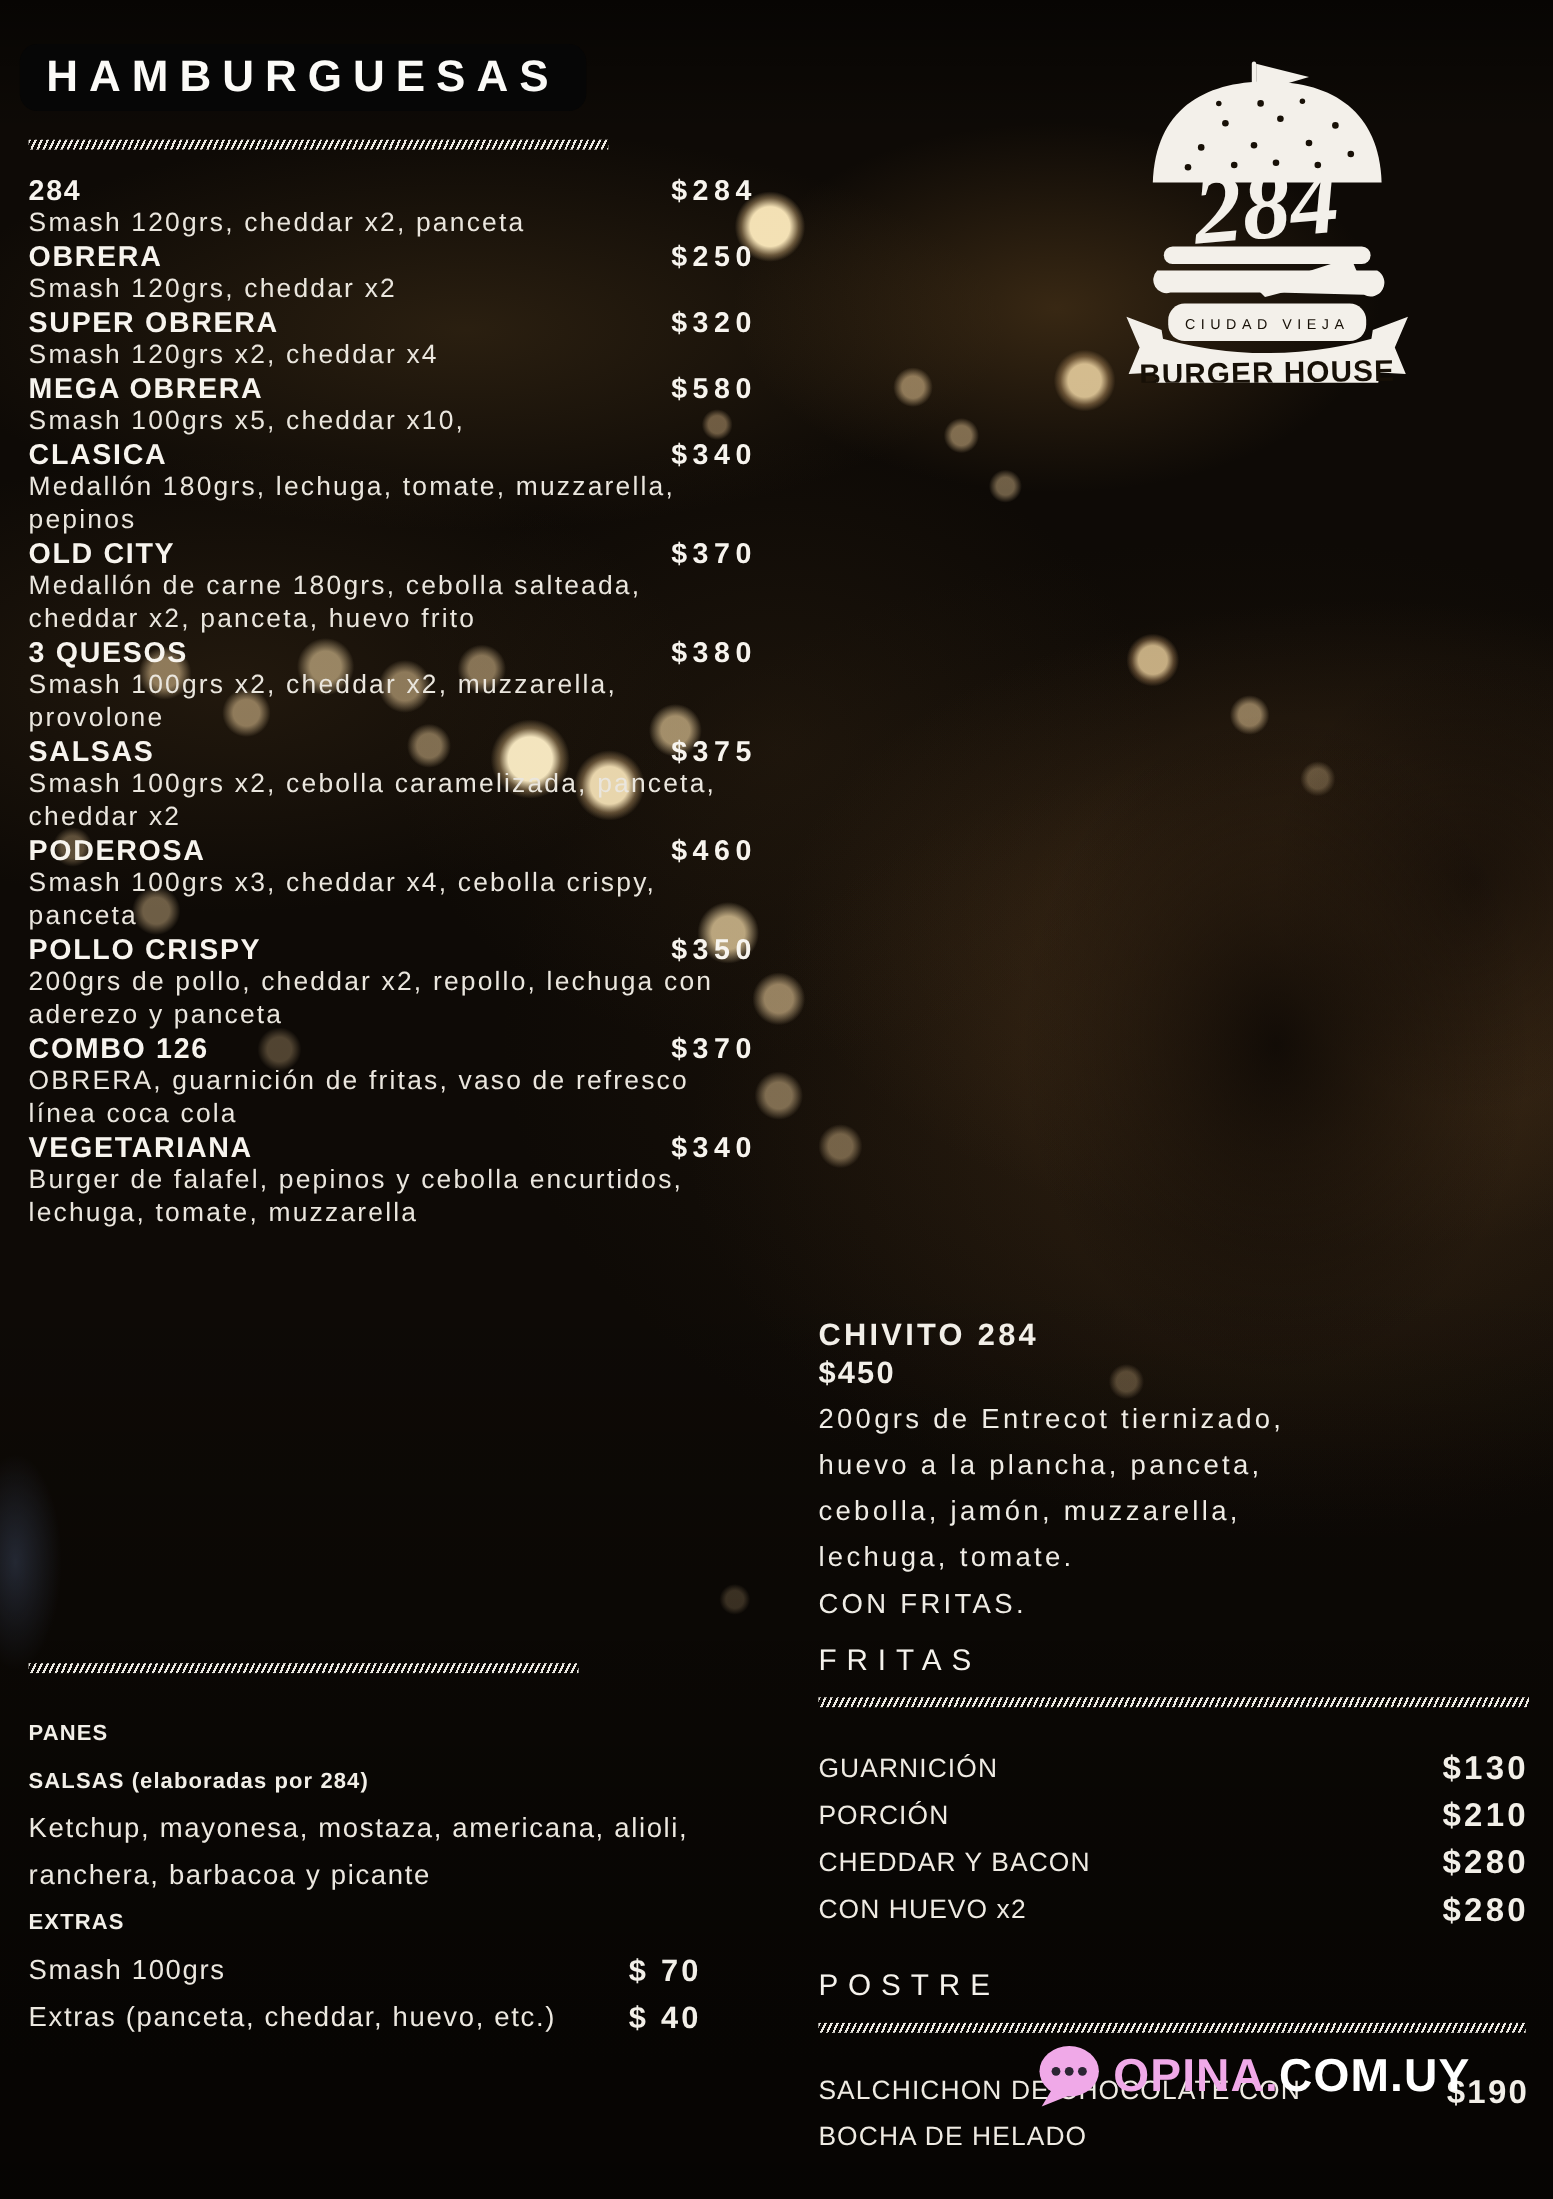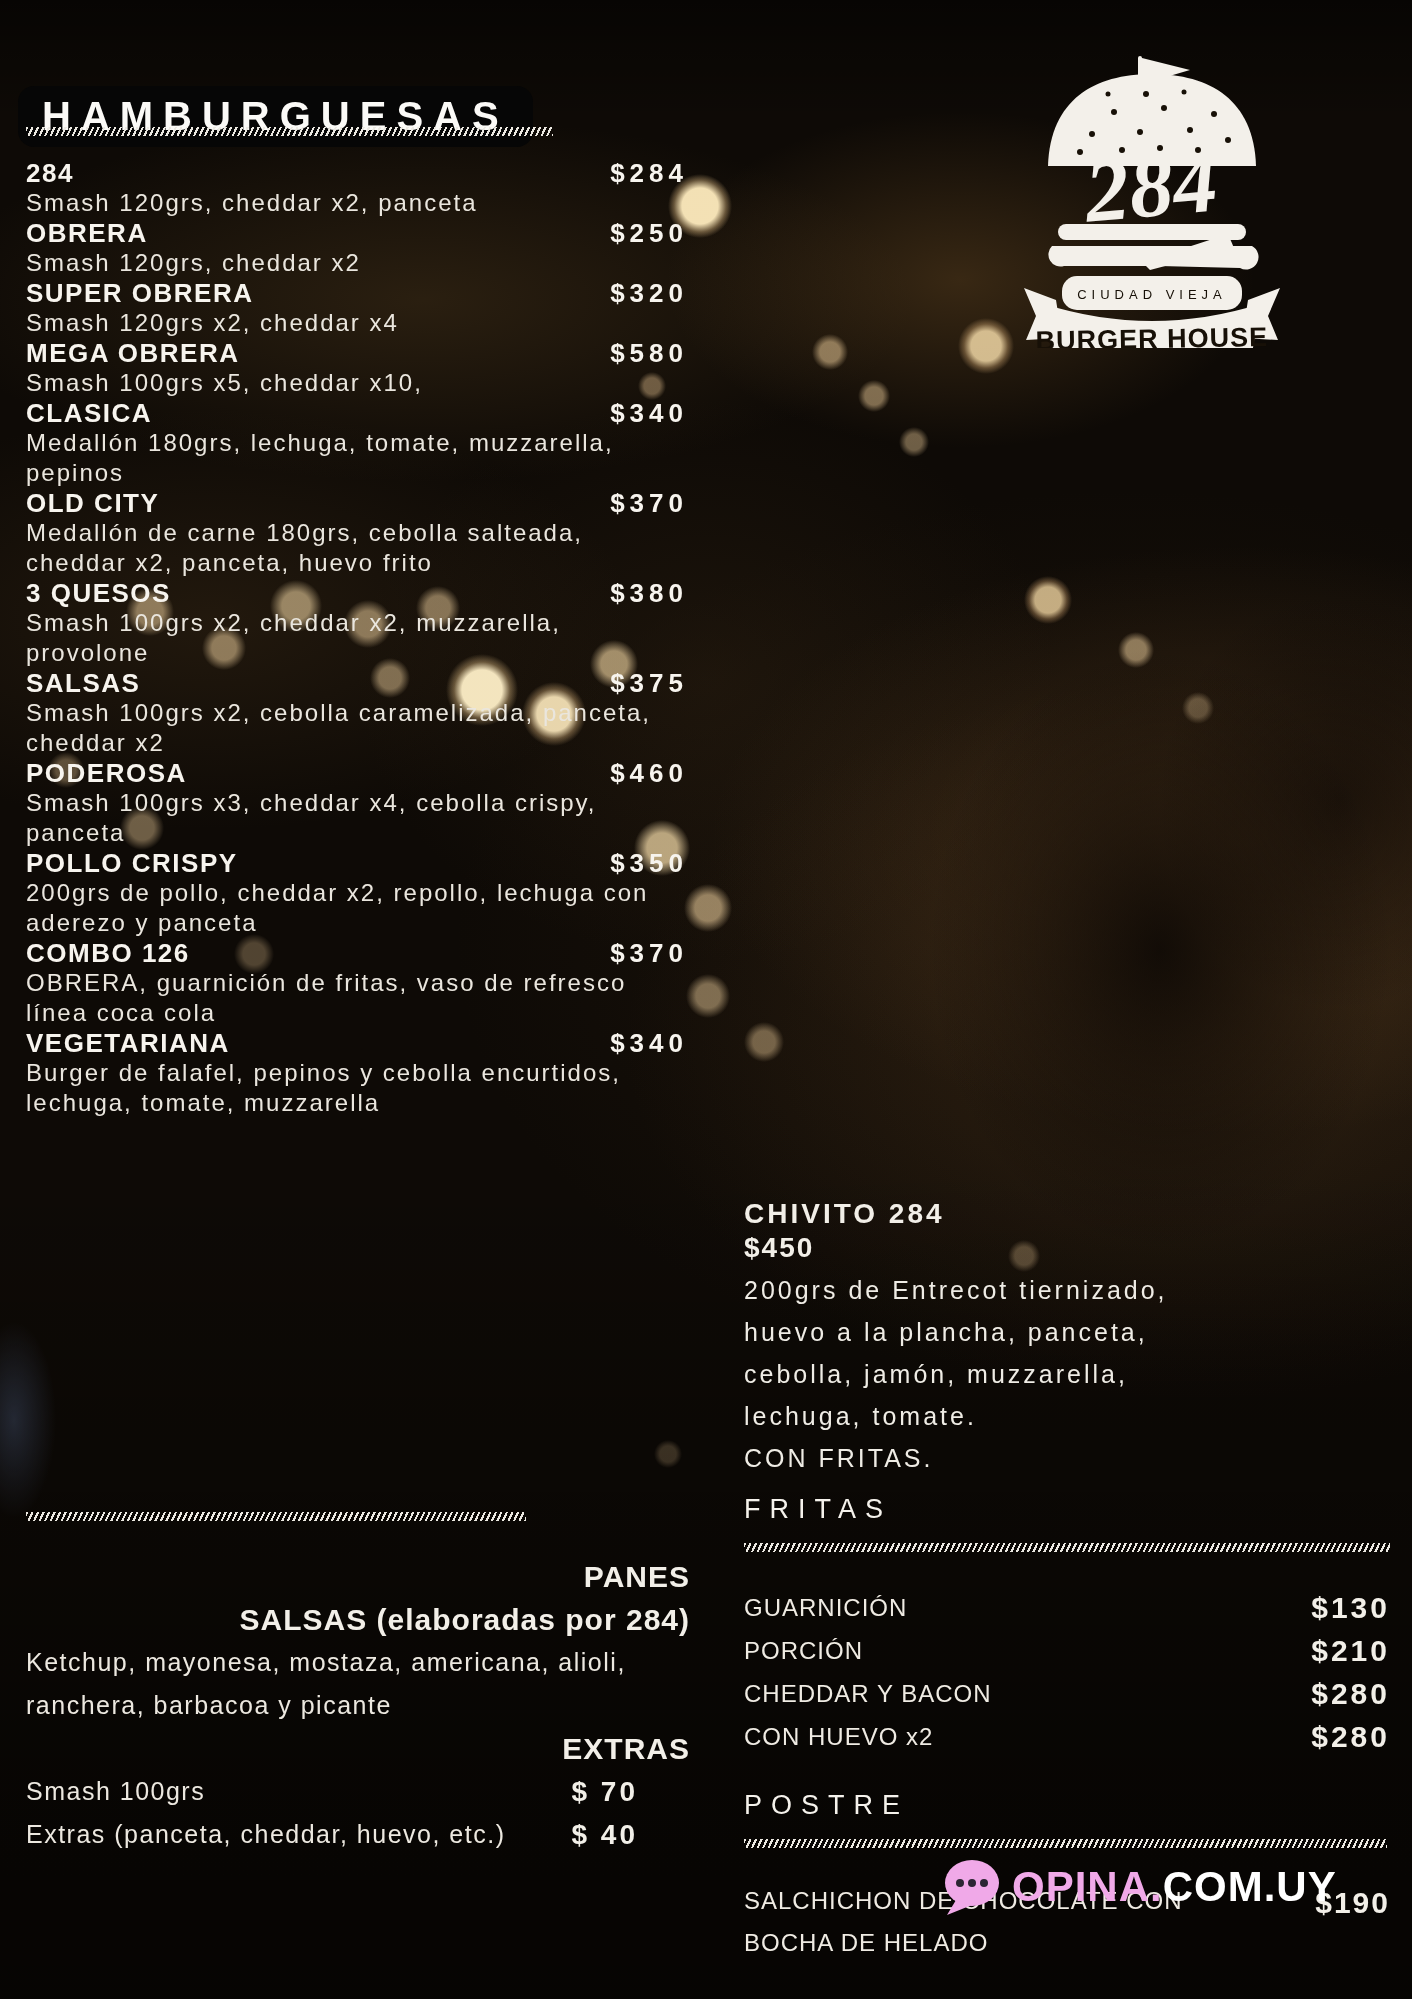--- a/index.html
+++ b/index.html
@@ -43,36 +43,36 @@
     radial-gradient(ellipse 800px 500px at 85% 52%, rgba(96,66,34,.3), rgba(0,0,0,0) 72%),
     radial-gradient(ellipse 500px 400px at 50% 34%, rgba(70,50,26,.25), rgba(0,0,0,0) 70%),
     radial-gradient(ellipse 900px 600px at 80% 47%, rgba(60,42,22,.35), rgba(0,0,0,0) 75%);}
   .sil{position:absolute;inset:0;pointer-events:none;background-image:
     radial-gradient(ellipse 330px 430px at 1160px 950px, rgba(8,5,3,.8), rgba(0,0,0,0) 70%),
     radial-gradient(ellipse 260px 300px at 1340px 800px, rgba(10,6,4,.6), rgba(0,0,0,0) 70%),
     linear-gradient(180deg, rgba(0,0,0,.5) 0%, rgba(0,0,0,0) 6%, rgba(0,0,0,0) 58%, rgba(0,0,0,.45) 88%, rgba(0,0,0,.55) 100%);}
 
   
   .chip{position:absolute;left:18px;top:40px;background:#060606;border-radius:16px;
-        padding:8px 24px;font-size:40px;font-weight:bold;letter-spacing:10px;color:#fbfaf7;margin-top:46px;}
+        padding:8px 24px;font-size:40px;font-weight:bold;letter-spacing:10px;color:#fbfaf7;}
   .hatch{height:9px;background:repeating-linear-gradient(115deg,#ece9e2 0 2px,rgba(0,0,0,0) 2px 5px);}
   .hx1{position:absolute;left:26px;top:127px;width:527px;}
 
   .burger-list{position:absolute;left:26px;top:158px;width:662px;}
   .mi-head{display:flex;justify-content:space-between;align-items:baseline;line-height:30px;}
   .mi-name{font-size:26px;font-weight:bold;letter-spacing:1.5px;color:#f7f4ee;}
   .mi-price{font-size:26px;font-weight:bold;letter-spacing:5px;color:#f7f4ee;}
   .mi-desc{font-size:24px;letter-spacing:2px;line-height:30px;color:#eae6de;white-space:pre-line;}
 
   .sec-h{font-size:27px;letter-spacing:9px;color:#f5f2ec;}
 
   .ing{position:absolute;left:26px;top:1494px;width:664px;}
   .ing .hatch{width:500px;margin-top:18px;}
   .ing-body{margin-top:34px;line-height:43px;}
-  .ing-label{font-size:30px;font-weight:bold;letter-spacing:1px;text-align:right;}
+  .ing-label{font-size:20px;font-weight:bold;letter-spacing:1px;}
   .ing-desc{font-size:25px;letter-spacing:1.5px;white-space:pre-line;color:#ece8e0;}
   .x-row{display:flex;justify-content:space-between;padding-right:52px;}
   .x-name{font-size:25px;letter-spacing:1.5px;color:#ece8e0;}
   .x-price{font-size:28px;font-weight:bold;letter-spacing:3px;}
 
   .chiv{position:absolute;left:744px;top:1197px;width:646px;}
   .chiv-head{display:flex;justify-content:space-between;align-items:baseline;line-height:34px;flex-direction:column;}
   .chiv-name{font-size:28px;font-weight:bold;letter-spacing:3px;}
   .chiv-price{font-size:28px;font-weight:bold;letter-spacing:2px;}
   .chiv-desc{margin-top:4px;font-size:25px;letter-spacing:3px;line-height:42px;color:#efece5;white-space:pre-line;}

